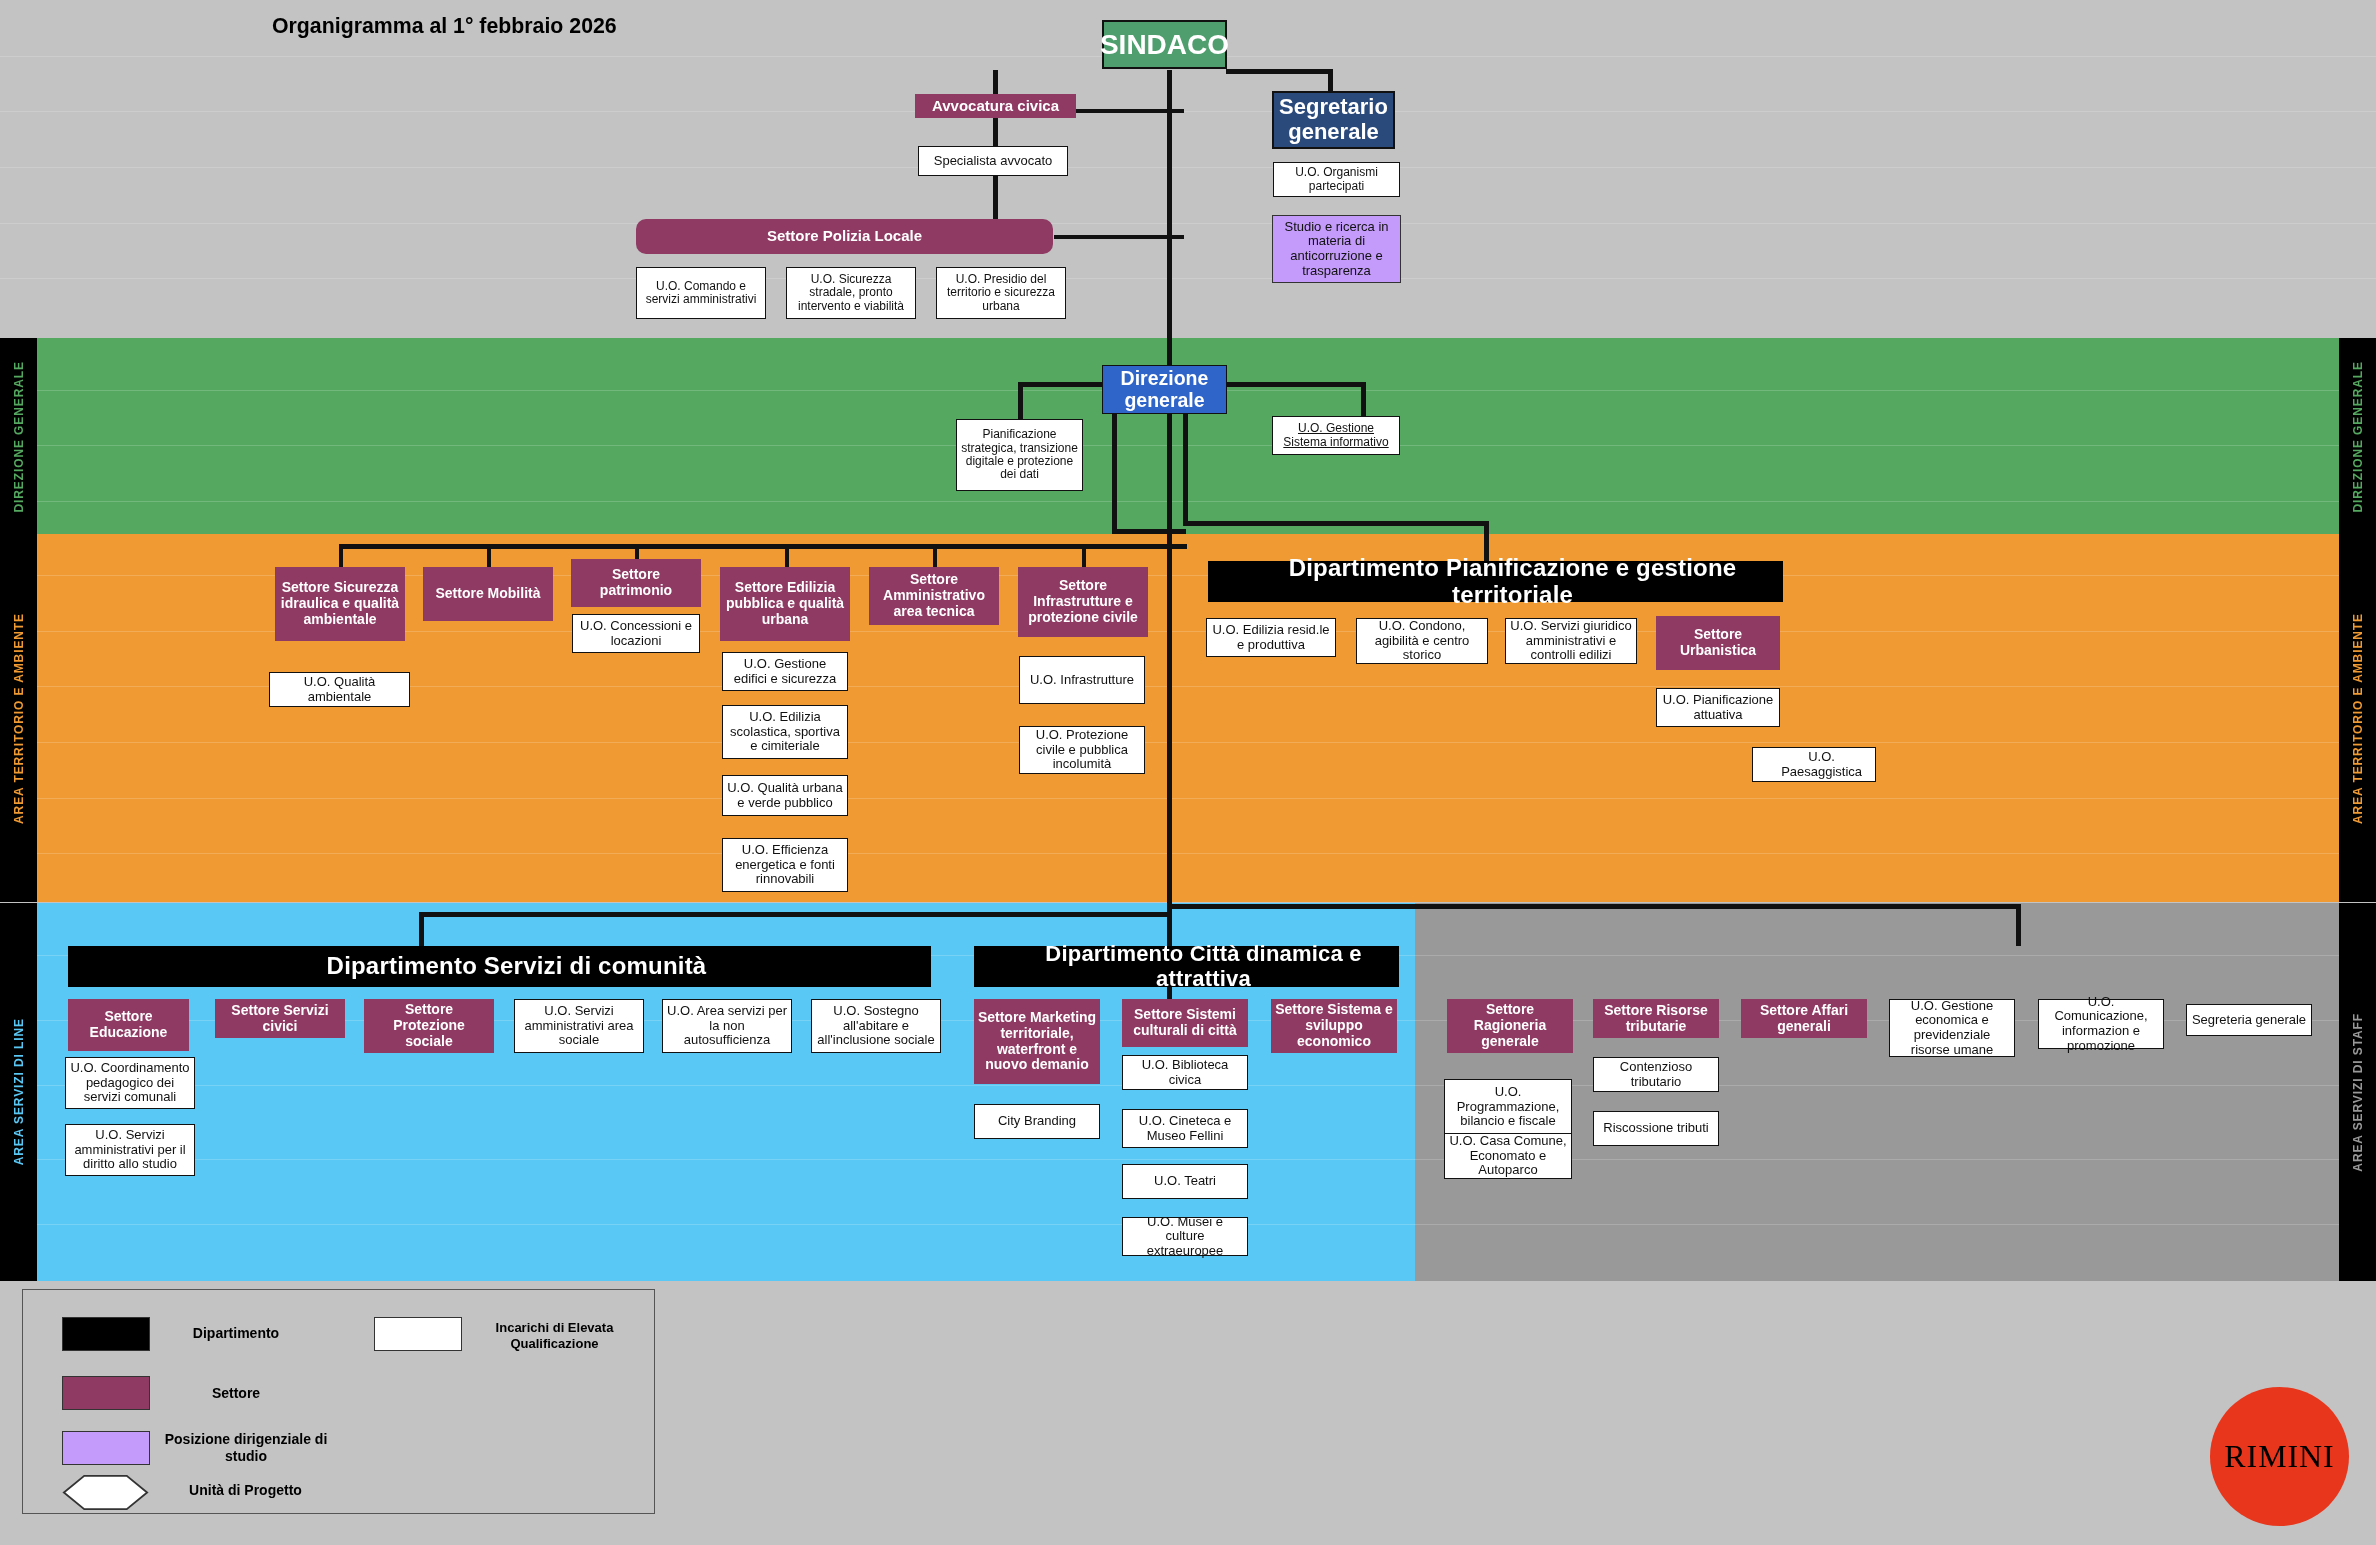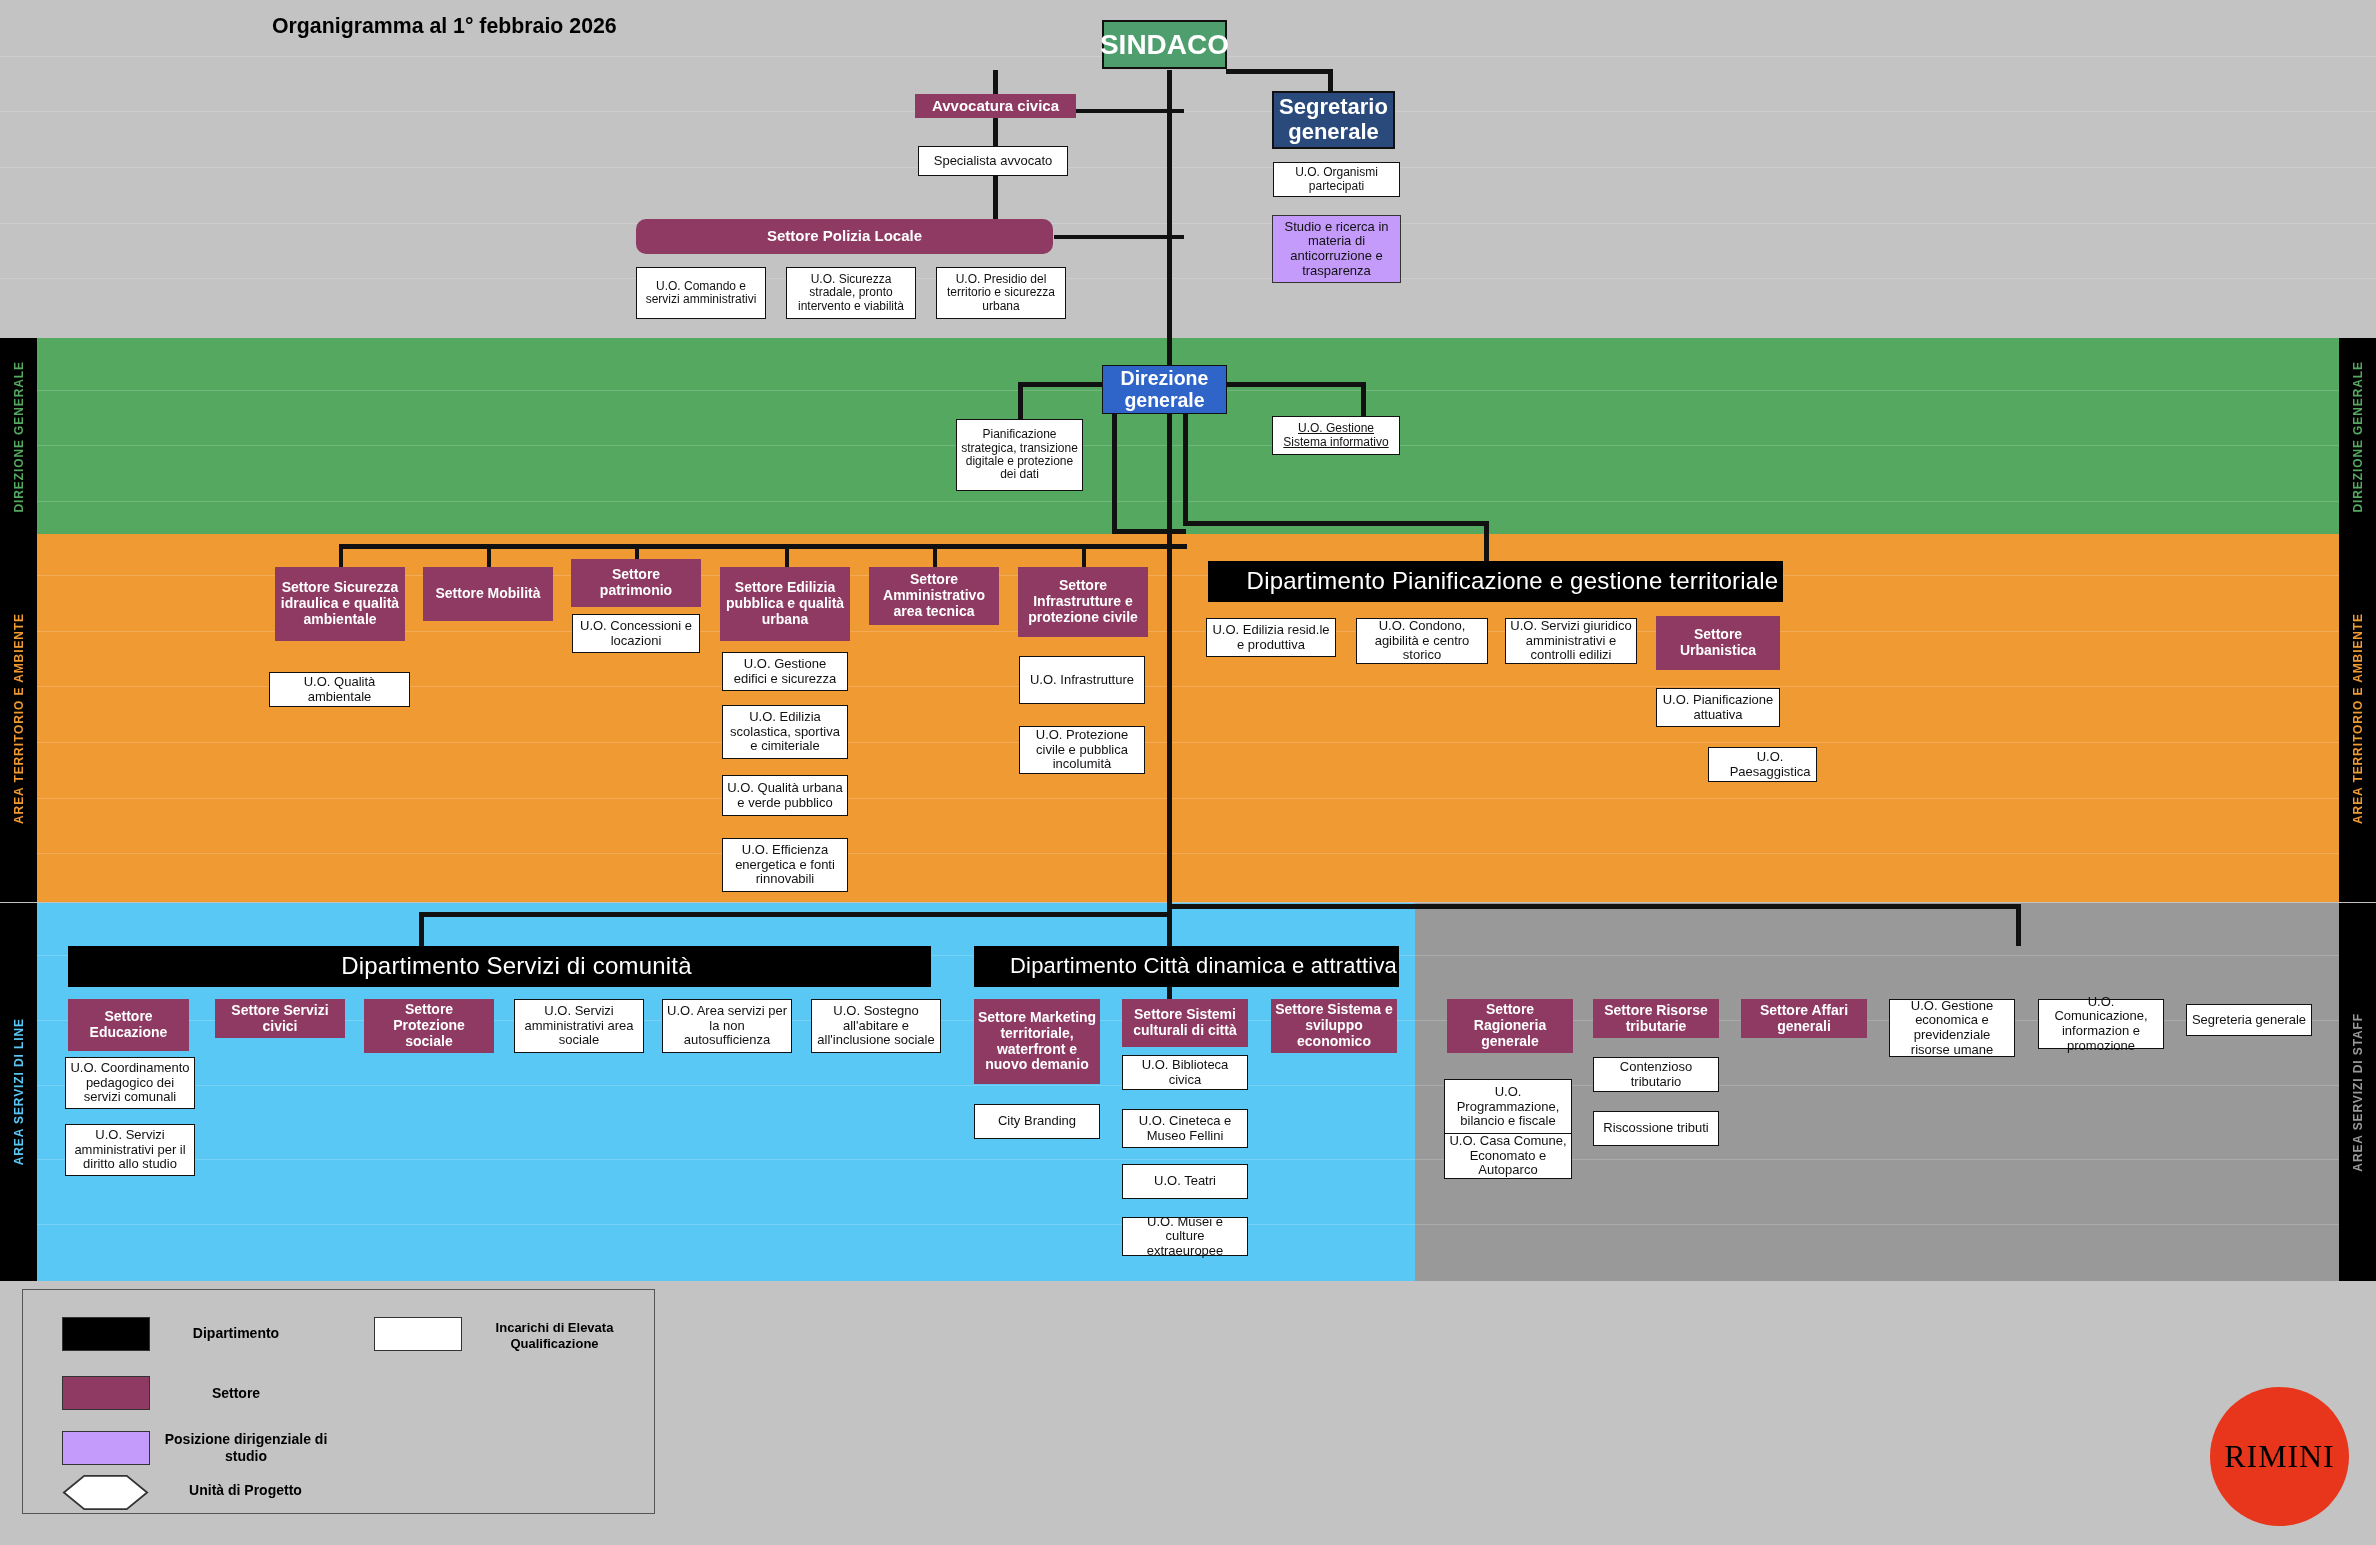--- a/index.html
+++ b/index.html
@@ -4,21 +4,21 @@
 <style>
   html,body{margin:0;padding:0;background:#c3c3c3;}
   body{font-family:"Liberation Sans",sans-serif;}
   #root{position:relative;width:2376px;height:1545px;background:#c3c3c3;overflow:hidden;}
 
   
   .node{position:absolute;box-sizing:border-box;display:flex;align-items:center;
         justify-content:center;text-align:center;line-height:1.12;z-index:6;}
   .uo{background:#ffffff;border:1.9px solid #111;color:#111;font-size:13px;padding:1.9px 2.8px;}
   .settore{background:#8e3a62;color:#fff;font-weight:bold;font-size:15px;padding:1.9px 3.7px;}
-  .dipartimento{background:#000;color:#fff;font-weight:normal;font-size:24px;letter-spacing:0.2px;padding-left:34px;}
+  .dipartimento{background:#000;color:#fff;font-weight:bold;font-size:24px;letter-spacing:0.2px;padding-left:34px;}
   .purple{background:#c49bfb;border:1.9px solid #333;color:#111;font-size:14px;}
   .blue-box{background:#2f64c8;border:1.9px solid #111;color:#fff;font-weight:bold;font-size:19.5px;}
   .green-box{background:#4e9e6e;border:2.8px solid #111;color:#fff;font-weight:bold;font-size:28px;}
   .navy-box{background:#2a4a7c;border:2.8px solid #111;color:#fff;font-weight:bold;font-size:22px;}
 
   
   .band{position:absolute;left:0;width:2376px;z-index:1;}
   .band-green{background:#54a85f;}
   .band-orange{background:#f09a33;}
   .band-blue{background:#5ac8f5;}
@@ -240,21 +240,21 @@
   <div class="node uo" style="left:1505px;top:618px;width:132px;height:46px;">
     <span>U.O. Servizi giuridico amministrativi e controlli edilizi</span>
     </div>
 
   <div class="node settore" style="left:1656px;top:616px;width:124px;height:54px;font-size:14px;">
     <span>Settore Urbanistica</span>
     </div>
   <div class="node uo" style="left:1656px;top:688px;width:124px;height:39px;">
     <span>U.O. Pianificazione attuativa</span>
     </div>
-  <div class="node uo" style="left:1708px;top:747px;width:109px;height:35px;padding-left:18px;">
+  <div class="node uo" style="left:1752px;top:747px;width:124px;height:35px;padding-left:18px;">
     <span>U.O. Paesaggistica</span>
     </div>
 
   <div class="ln" style="left:419px;top:912px;width:4.6px;height:34px;"></div>
   <div class="ln" style="left:419px;top:912px;width:751px;height:4.6px;"></div>
   <div class="ln" style="left:1167px;top:912px;width:4.6px;height:34px;"></div>
   <div class="ln" style="left:1167px;top:904px;width:853px;height:4.6px;"></div>
   <div class="ln" style="left:2016px;top:904px;width:4.6px;height:42px;"></div>
 
   <div class="node dipartimento" style="left:68px;top:946px;width:863px;height:41px;">

